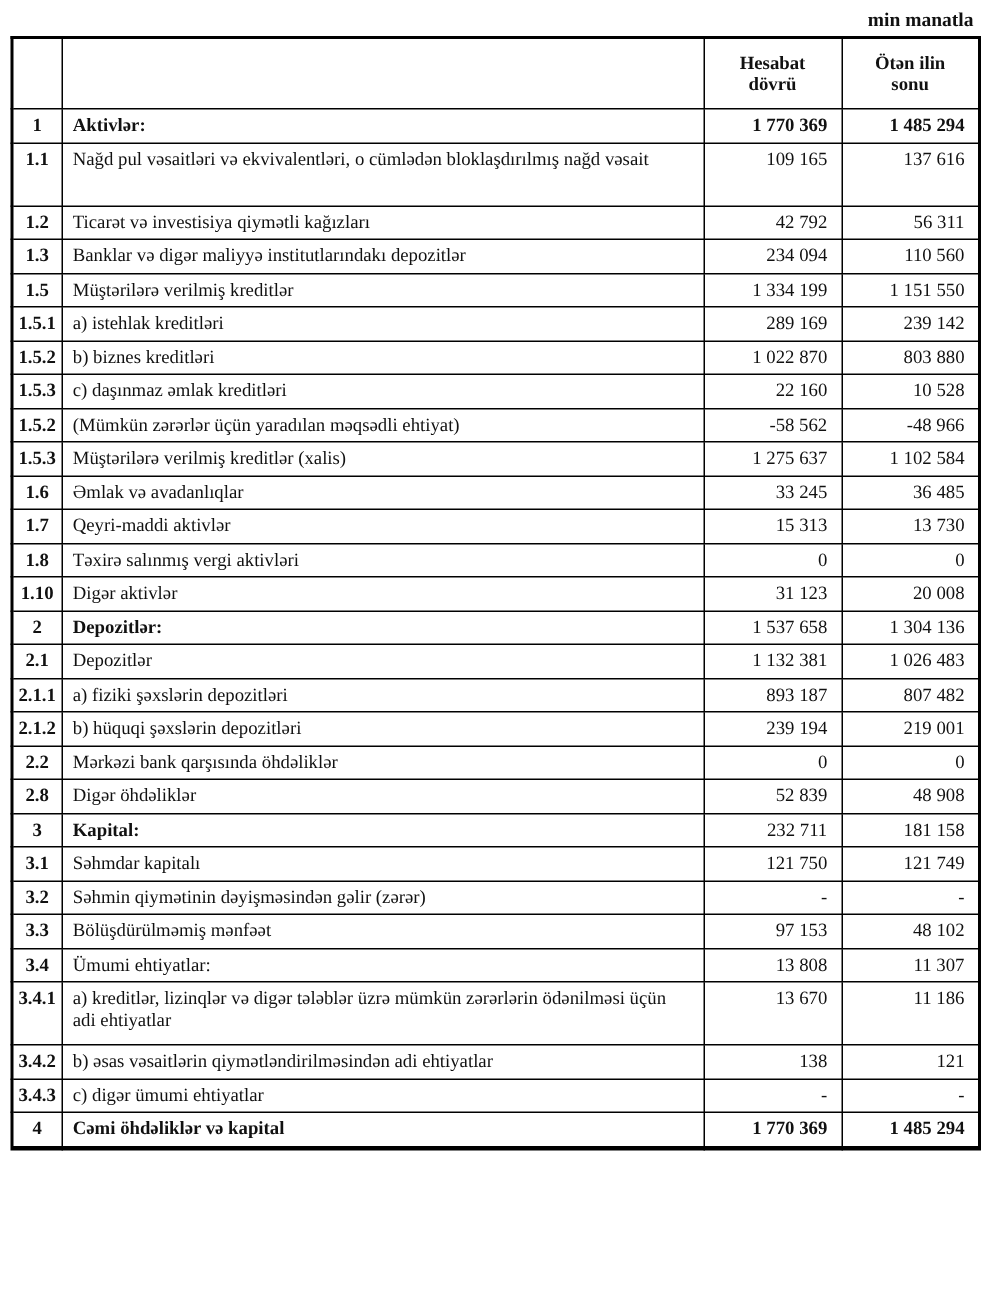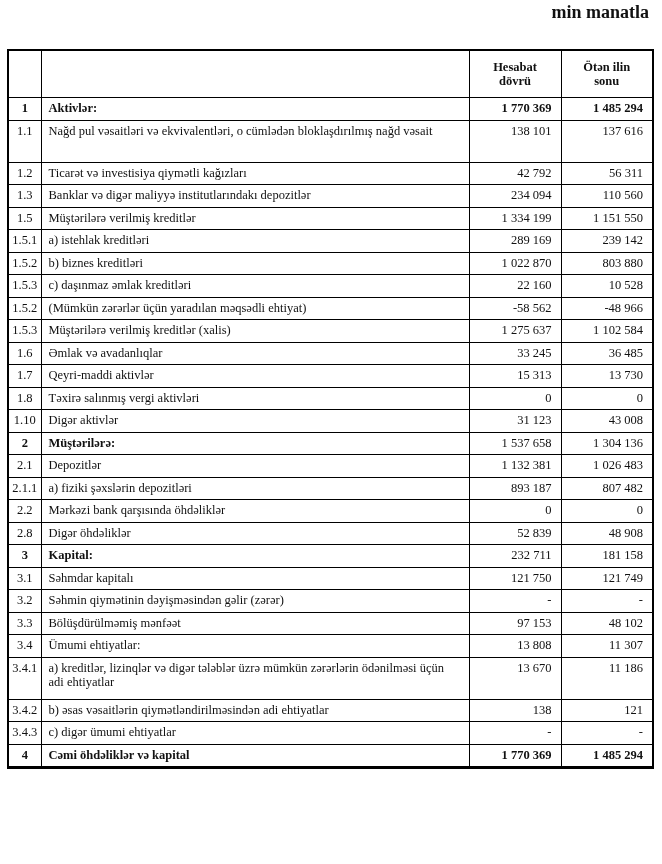--- a/index.html
+++ b/index.html
@@ -10,32 +10,31 @@
   body {
     width: 662px;
     height: 864px;
     font-family: "Liberation Serif", serif;
     color: #111111;
     overflow: hidden;
   }
   .unit-label {
     text-align: right;
     font-weight: bold;
-    font-size: 18px;
+    font-size: 13px;
     line-height: 15px;
     padding: 5px 13px 4px 0;
   }
   table.balance {
     border-collapse: collapse;
     table-layout: fixed;
     width: 645px;
     margin-left: 7px;
     border: 2.5px solid #000;
     border-bottom-width: 3px;
-    margin-top: 25px;
   }
   col.c-num   { width: 33px;  }
   col.c-label { width: 428px; }
   col.c-val   { width: 92px;  }
   th, td {
     border: 1.5px solid #000;
     font-size: 12.5px;
     line-height: 14.5px;
     vertical-align: top;
     overflow: hidden;
@@ -46,21 +45,21 @@
     text-align: center;
     font-weight: bold;
     padding: 2px;
   }
   thead th .hwrap {
     width: 66px;
     margin: 0 auto;
   }
   td.num {
     text-align: center;
-    font-weight: normal;
+    font-weight: bold;
     padding: 3px 1px 4px;
   }
   td.label {
     padding: 3px 8px 4px 7px;
   }
   td.val {
     text-align: right;
     padding: 3px 9px 4px 3px;
   }
   tr.tall td { height: 34px; }
@@ -95,21 +94,21 @@
   <tbody>
       <tr class="section section-vals">
         <td class="num">1</td>
         <td class="label">Aktivlər:</td>
         <td class="val">1 770 369</td>
         <td class="val">1 485 294</td>
       </tr>
       <tr class="tall">
         <td class="num">1.1</td>
         <td class="label">Nağd pul vəsaitləri və ekvivalentləri, o cümlədən bloklaşdırılmış nağd vəsait</td>
-        <td class="val">138 101</td>
+        <td class="val">109 165</td>
         <td class="val">137 616</td>
       </tr>
       <tr>
         <td class="num">1.2</td>
         <td class="label">Ticarət və investisiya qiymətli kağızları</td>
         <td class="val">42 792</td>
         <td class="val">56 311</td>
       </tr>
       <tr>
         <td class="num">1.3</td>
@@ -168,39 +167,45 @@
       <tr>
         <td class="num">1.8</td>
         <td class="label">Təxirə salınmış vergi aktivləri</td>
         <td class="val">0</td>
         <td class="val">0</td>
       </tr>
       <tr>
         <td class="num">1.10</td>
         <td class="label">Digər aktivlər</td>
         <td class="val">31 123</td>
-        <td class="val">43 008</td>
+        <td class="val">20 008</td>
       </tr>
       <tr class="section">
         <td class="num">2</td>
-        <td class="label">Müştərilərə:</td>
+        <td class="label">Depozitlər:</td>
         <td class="val">1 537 658</td>
         <td class="val">1 304 136</td>
       </tr>
       <tr>
         <td class="num">2.1</td>
         <td class="label">Depozitlər</td>
         <td class="val">1 132 381</td>
         <td class="val">1 026 483</td>
       </tr>
       <tr>
         <td class="num">2.1.1</td>
         <td class="label">a) fiziki şəxslərin depozitləri</td>
         <td class="val">893 187</td>
         <td class="val">807 482</td>
+      </tr>
+      <tr>
+        <td class="num">2.1.2</td>
+        <td class="label">b) hüquqi şəxslərin depozitləri</td>
+        <td class="val">239 194</td>
+        <td class="val">219 001</td>
       </tr>
       <tr>
         <td class="num">2.2</td>
         <td class="label">Mərkəzi bank qarşısında öhdəliklər</td>
         <td class="val">0</td>
         <td class="val">0</td>
       </tr>
       <tr>
         <td class="num">2.8</td>
         <td class="label">Digər öhdəliklər</td>

